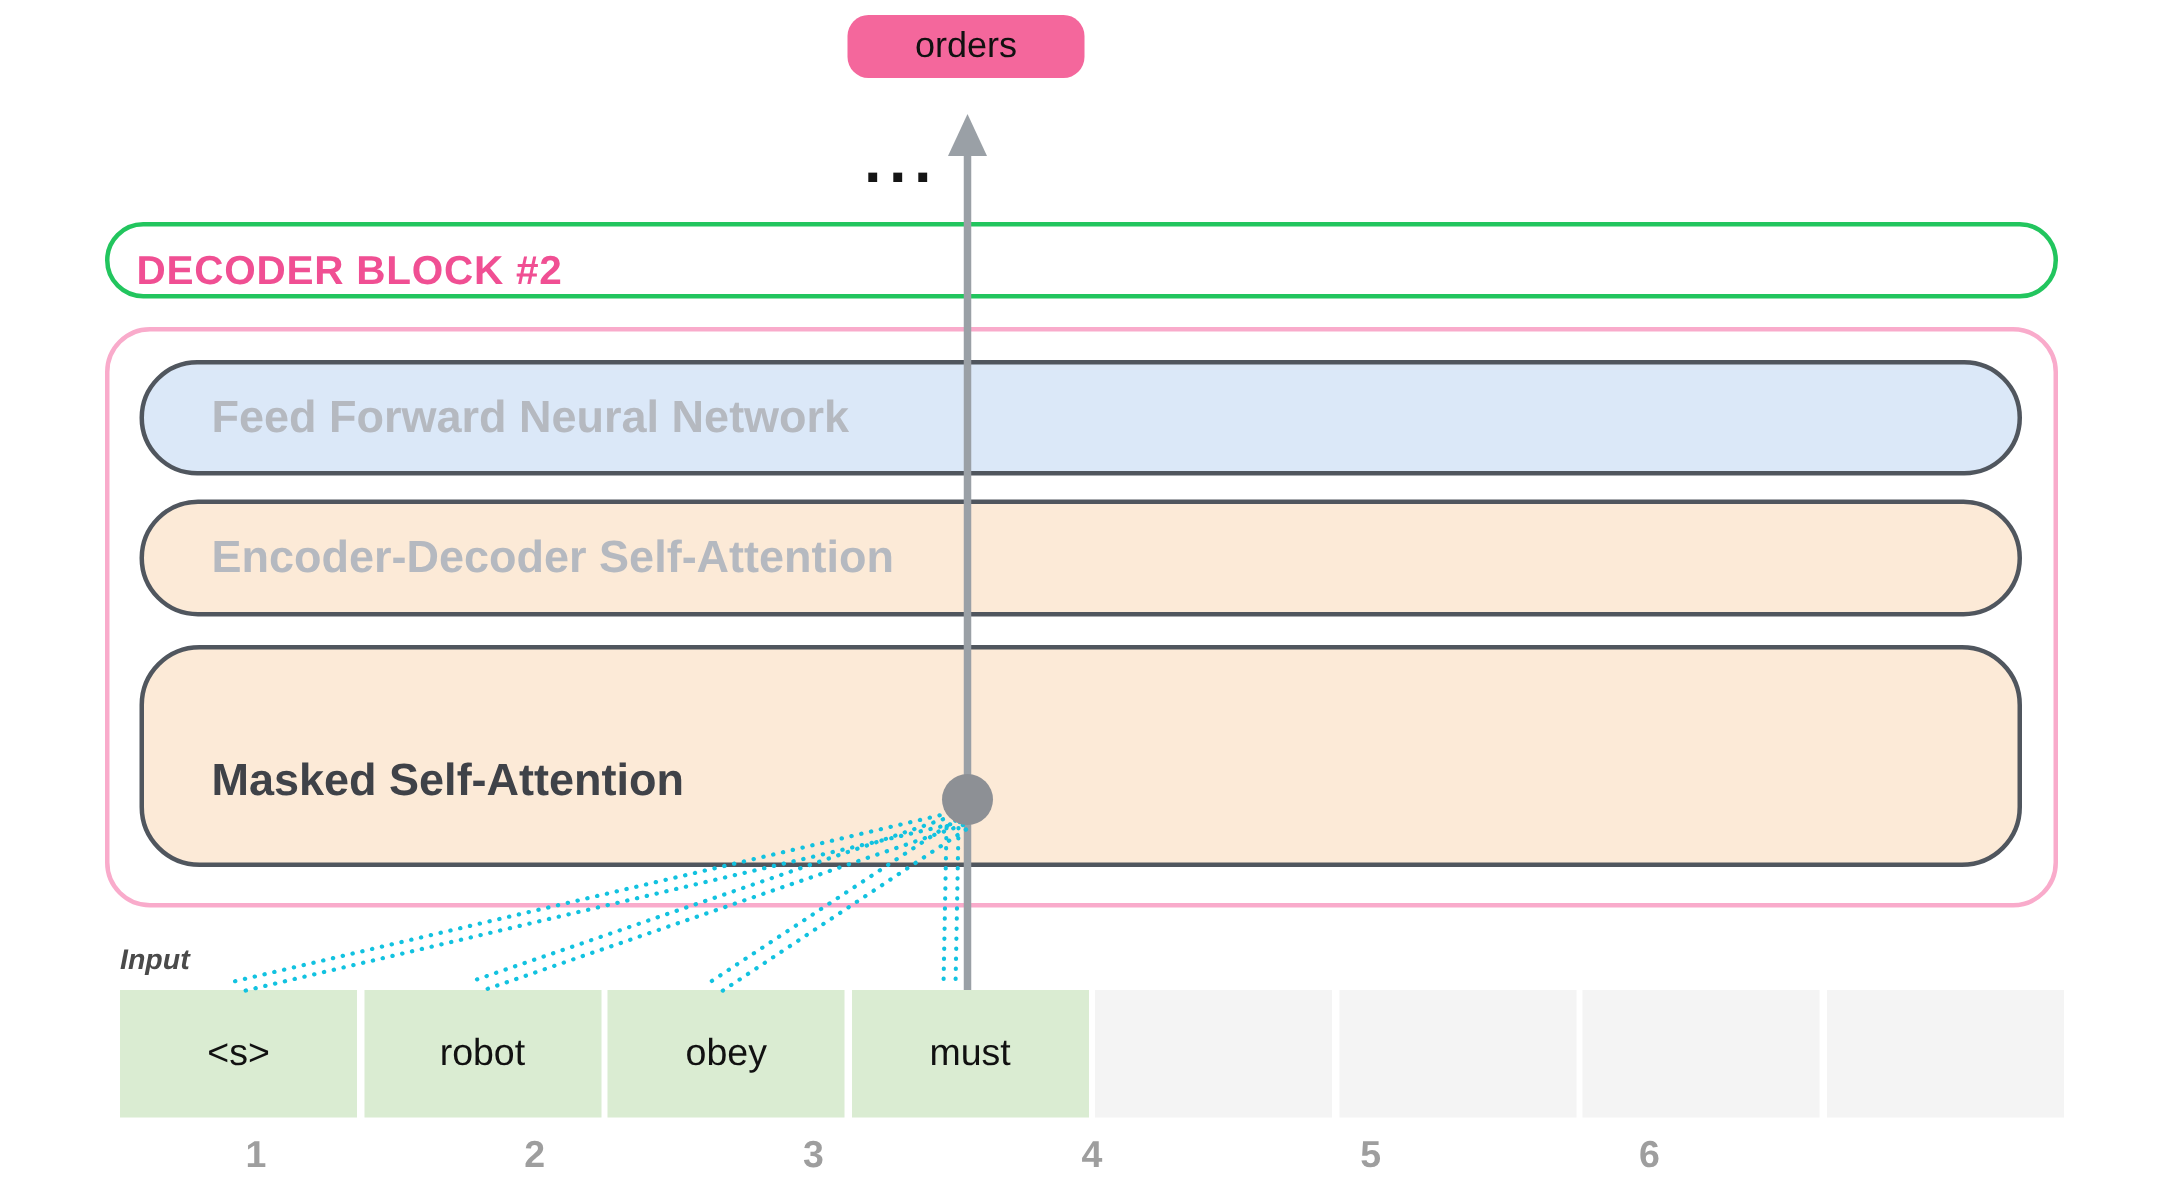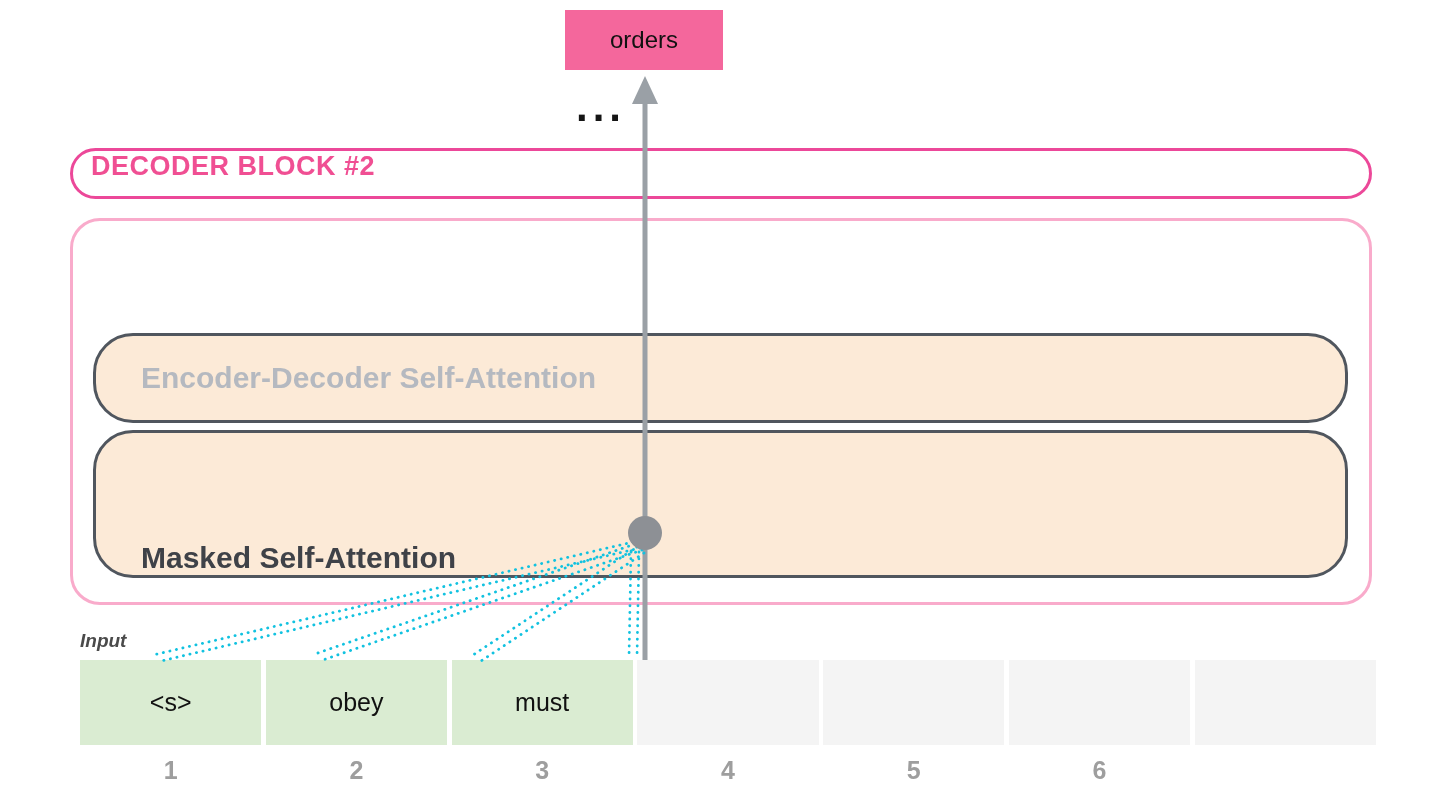--- a/index.html
+++ b/index.html
@@ -8,39 +8,40 @@
     position: relative;
     width: 1440px;
     height: 792px;
     background: #ffffff;
     overflow: hidden;
   }
   .abs { position: absolute; box-sizing: border-box; }
 
   
   .orders-box {
-    left: 565px; top: 10px; width: 158px; height: 60px;
+    left: 565px; top: 10px; width: 158px; height: 42px;
     background: #f4679c;
     display: flex; align-items: center; justify-content: center;
     font-size: 24px; color: #111111;
     z-index: 6;
+    border-radius: 14px;
   }
 
   .ellipsis {
     left: 576px; top: 86px;
     font-size: 42px; font-weight: 900; letter-spacing: 5px;
     color: #151515; line-height: 1;
     z-index: 2;
   }
 
   
   .decoder-block-2 {
     left: 70px; top: 148px; width: 1302px; height: 51px;
-    border: 3px solid #ec4899; border-radius: 26px;
-    display: flex; align-items: flex-start; padding-left: 18px;
+    border: 3px solid #22c55e; border-radius: 26px;
+    display: flex; align-items: flex-end; padding-left: 18px;
     z-index: 1; background: transparent;
   }
   .decoder-block-2-label {
     font-size: 27px; font-weight: 800; color: #f04f93;
     letter-spacing: 0.5px;
   }
   .decoder-block-1 {
     left: 70px; top: 218px; width: 1302px; height: 387px;
     border: 3px solid #f9abcb; border-radius: 30px;
     z-index: 1; background: transparent;
@@ -49,24 +50,24 @@
   
   .layer {
     left: 93px; width: 1255px;
     border: 3.5px solid #50565e; border-radius: 40px;
     display: flex; align-items: center;
     padding-left: 45px;
     font-size: 30px; font-weight: 700;
     z-index: 2;
   }
   .layer-ffnn   { top: 240px; height: 77px; background: #dbe8f8; color: #b5b9c0; }
-  .layer-encdec { top: 333px; height: 90px; background: #fcead7; color: #b5b9c0; }
+  .layer-encdec { top: 333px; height: 78px; background: #fcead7; color: #b5b9c0; }
   .layer-masked {
     top: 430px; height: 148px; background: #fcead7; color: #3f4248;
-    align-items: flex-end; padding-top: 33px;
+    align-items: center; padding-top: 33px;
   }
 
   
   .input-label {
     left: 80px; top: 630px;
     font-size: 19px; font-weight: 700; color: #4a4a4a;
     z-index: 2;
     font-style: italic;
   }
   .token-row {
@@ -105,31 +106,35 @@
   </div>
 
   <div class="abs ellipsis">...</div>
 
   <div class="abs decoder-block-2">
     <span class="decoder-block-2-label">DECODER BLOCK #2</span>
   </div>
 
   <div class="abs decoder-block-1"></div>
 
+  <div class="abs layer layer-ffnn">
+    <span>Feed Forward Neural Network</span>
+  </div>
   <div class="abs layer layer-encdec">
     <span>Encoder-Decoder Self-Attention</span>
   </div>
   <div class="abs layer layer-masked">
     <span>Masked Self-Attention</span>
   </div>
 
   <div class="abs input-label">Input</div>
 
   <div class="abs token-row">
     <div class="token active">&lt;s&gt;</div>
+    <div class="token active">robot</div>
     <div class="token active">obey</div>
     <div class="token active">must</div>
     <div class="token inactive"></div>
     <div class="token inactive"></div>
     <div class="token inactive"></div>
     <div class="token inactive"></div>
   </div>
 
   <div class="abs pos-row">
     <div class="pos">1</div>

